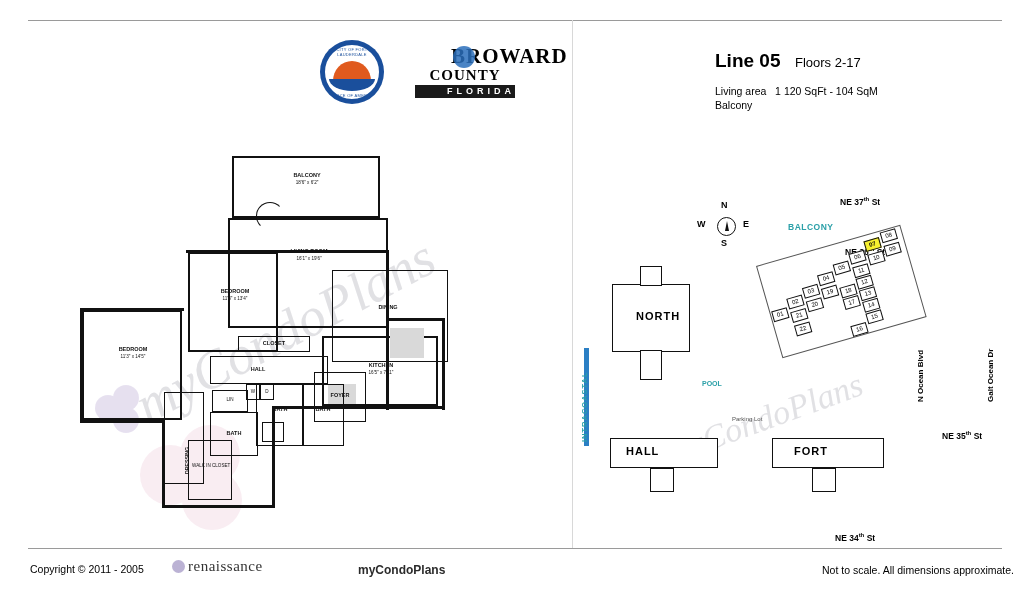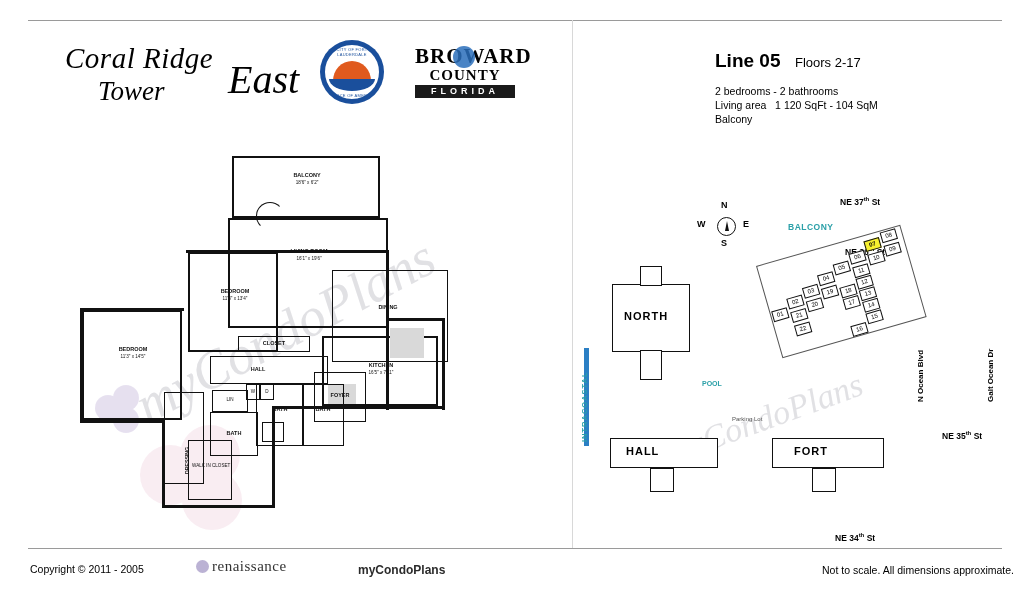--- a/index.html
+++ b/index.html
@@ -13,41 +13,41 @@
   .brand .east{font-family:"Liberation Serif",serif;font-style:italic;font-size:40px;position:absolute;left:168px;top:18px;}
 
   .seal{position:absolute;left:320px;top:40px;width:64px;height:64px;border-radius:50%;background:#1a4f9c;display:flex;align-items:center;justify-content:center;}
   .seal .inner{width:54px;height:54px;border-radius:50%;background:#ffffff;border:2px solid #1a4f9c;position:relative;overflow:hidden;}
   .seal .sun{position:absolute;left:8px;top:16px;width:38px;height:20px;background:#e05a1e;border-radius:50% 50% 0 0 / 100% 100% 0 0;}
   .seal .wave{position:absolute;left:4px;top:34px;width:46px;height:12px;background:#1a4f9c;border-radius:0 0 50% 50% / 0 0 100% 100%;}
   .seal .ring-top{position:absolute;left:0;top:0;width:100%;text-align:center;font-size:4px;color:#1a4f9c;letter-spacing:.3px;padding-top:2px;}
   .seal .ring-bot{position:absolute;left:0;bottom:1px;width:100%;text-align:center;font-size:4px;color:#1a4f9c;letter-spacing:.3px;}
 
   .broward{position:absolute;left:415px;top:44px;width:100px;height:56px;}
-  .broward .bw1{font-family:"Liberation Serif",serif;font-weight:bold;font-size:21px;letter-spacing:1px;text-align:center;}
+  .broward .bw1{font-family:"Liberation Serif",serif;font-weight:bold;font-size:21px;letter-spacing:1px;text-align:center;margin-left:36px;}
   .broward .bw2{font-family:"Liberation Serif",serif;font-weight:bold;font-size:15px;letter-spacing:1px;text-align:center;margin-top:-2px;}
-  .broward .bw3{background:#1a1a1a;color:#fff;font-size:9px;font-weight:bold;letter-spacing:4px;text-align:center;padding:1px 0 2px 0;margin-top:1px;}
+  .broward .bw3{background:#1a1a1a;color:#fff;font-size:9px;font-weight:bold;letter-spacing:4px;text-align:right;padding:1px 0 2px 0;margin-top:1px;}
   .broward .globe{position:absolute;left:38px;top:2px;width:22px;height:22px;border-radius:50%;background:#2a6fbb;opacity:.85;}
 
   .lineblock{position:absolute;left:715px;top:50px;width:290px;}
   .lineblock .lt{font-size:19px;font-weight:bold;display:inline-block;}
   .lineblock .lf{font-size:13px;display:inline-block;margin-left:10px;}
   .lineblock .meta{margin-top:12px;font-size:10.5px;line-height:14px;}
   .meta-row{white-space:pre;}
 
   
   .divider{position:absolute;left:28px;right:22px;height:1px;background:#9a9a9a;}
   .divider.top{top:20px;}
   .divider.bottom{top:548px;}
   .vline{position:absolute;top:20px;bottom:42px;width:1px;background:#d8d8d8;}
 
   
   .footer{position:absolute;left:0;right:0;top:558px;height:30px;font-size:10.5px;}
   .copy{position:absolute;left:30px;top:5px;}
-  .ren{position:absolute;left:196px;top:0px;width:150px;height:22px;}
+  .ren{position:absolute;left:172px;top:0px;width:150px;height:22px;}
   .ren .logo{font-family:"Liberation Serif",serif;font-size:15px;letter-spacing:.5px;color:#333;}
   .ren .flower{display:inline-block;width:13px;height:13px;border-radius:50%;background:#8e7fb8;opacity:.6;margin-right:3px;vertical-align:-2px;}
   .mcp{position:absolute;left:358px;top:5px;font-weight:bold;font-size:12px;}
   .mcp .my{color:#2b2b2b;}
   .mcp .condo{color:#2b2b2b;}
   .usage{position:absolute;left:460px;top:6px;}
   .scale{position:absolute;left:822px;top:6px;}
 
   
   .wm{position:absolute;font-family:"Liberation Serif",serif;font-style:italic;color:#c9c9cf;opacity:.55;pointer-events:none;white-space:nowrap;}
@@ -100,25 +100,20 @@
 </style>
 </head>
 <body>
 
 <div class="page">
 
   <div class="divider top"></div>
   <div class="divider bottom"></div>
   <div class="vline" style="left:572px;"></div>
 
-  <div class="brand">
-    <div class="l1">Coral Ridge</div>
-    <div class="l2">Tower</div>
-    <div class="east">East</div>
-  </div>
 
   <div class="seal">
     <div class="inner">
       <div class="ring-top">CITY OF FORT LAUDERDALE</div>
       <div class="sun"></div>
       <div class="wave"></div>
       <div class="ring-bot">VENICE OF AMERICA</div>
     </div>
   </div>
 
@@ -126,21 +121,20 @@
     <div class="globe"></div>
     <div class="bw1">BROWARD</div>
     <div class="bw2">COUNTY</div>
     <div class="bw3">FLORIDA</div>
   </div>
 
   <div class="lineblock">
     <span class="lt">Line 05</span>
     <span class="lf">Floors 2-17</span>
     <div class="meta">
-      <div class="meta-row">2 bedrooms - 2 bathrooms</div>
       <div class="meta-row">Living area   1 120 SqFt - 104 SqM</div>
       <div class="meta-row">Balcony</div>
     </div>
   </div>
 
   <div class="wm wm1">myCondoPlans</div>
   <div class="wm wm2">myCondoPlans</div>
   <div class="wm-flower">
     <span class="p1"></span>
       <span class="p2"></span>
@@ -269,21 +263,21 @@
 
     <div class="icbar" style="left:4px;top:168px;width:5px;height:98px;"></div>
     <div class="intracoastal" style="left:0px;top:262px;">INTRACOASTAL</div>
 
     <div class="oceanblvd" style="left:336px;top:222px;">N Ocean Blvd</div>
     <div class="oceanblvd" style="left:406px;top:222px;">Galt Ocean Dr</div>
 
     <div class="bldg" style="left:32px;top:104px;width:78px;height:68px;"></div>
     <div class="bldg" style="left:60px;top:86px;width:22px;height:20px;"></div>
     <div class="bldg" style="left:60px;top:170px;width:22px;height:30px;"></div>
-    <div class="bname" style="left:44px;top:130px;">NORTH</div>
+    <div class="bname" style="left:56px;top:130px;">NORTH</div>
 
     <div class="bldg" style="left:30px;top:258px;width:108px;height:30px;"></div>
     <div class="bldg" style="left:70px;top:288px;width:24px;height:24px;"></div>
     <div class="bname" style="left:46px;top:265px;">HALL</div>
 
     <div class="bldg" style="left:192px;top:258px;width:112px;height:30px;"></div>
     <div class="bldg" style="left:232px;top:288px;width:24px;height:24px;"></div>
     <div class="bname" style="left:214px;top:265px;">FORT</div>
 
     <div class="parking" style="left:152px;top:236px;">Parking Lot</div>

